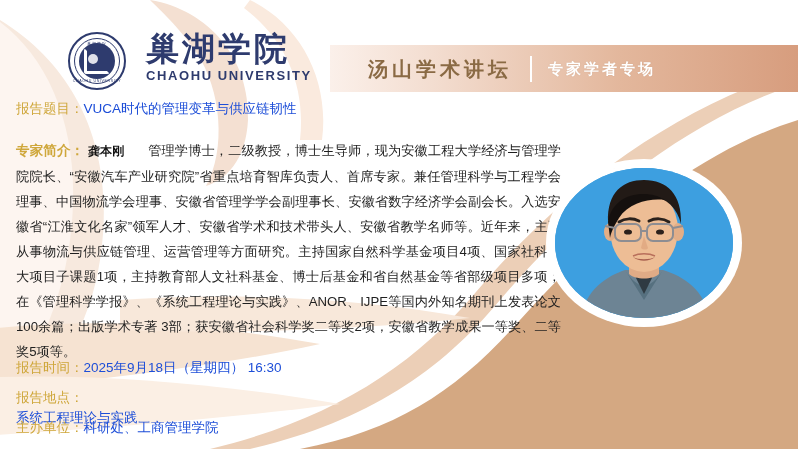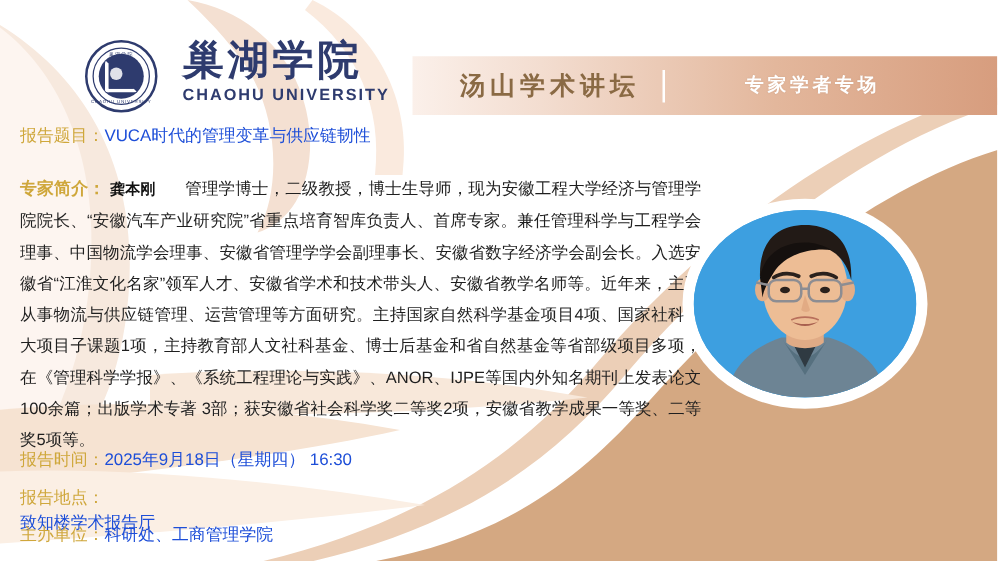--- a/index.html
+++ b/index.html
@@ -42,21 +42,20 @@
     background:#ffffff;
     margin:0 16px 0 18px;
   }
   .banner-sub {
     font-size:15px;
     color:#ffffff;
     letter-spacing:3px;
     font-weight:bold;
     line-height:1;
     text-shadow:0 0 1px rgba(150,100,70,.35);
-    margin-left:48px;
   }
 
   
   .logo-wrap {
     position:absolute;
     left:68px; top:32px;
     display:flex; align-items:flex-start;
     gap:20px;
   }
   .seal {
@@ -303,21 +302,21 @@
     </div>
   </div>
 
   <div class="row" id="row-time">
     <span class="label">报告时间：</span>
     <span class="value">2025年9月18日（星期四） 16:30</span>
   </div>
 
   <div class="row" id="row-place">
     <span class="label">报告地点：</span>
-    <span class="value">致知楼学术报告厅</span>
+    <span class="value">系统工程理论与实践</span>
   </div>
 
   <div class="row" id="row-host">
     <span class="label">主办单位：</span>
     <span class="value">科研处、工商管理学院</span>
   </div>
 
 </div>
 
 </body></html>

